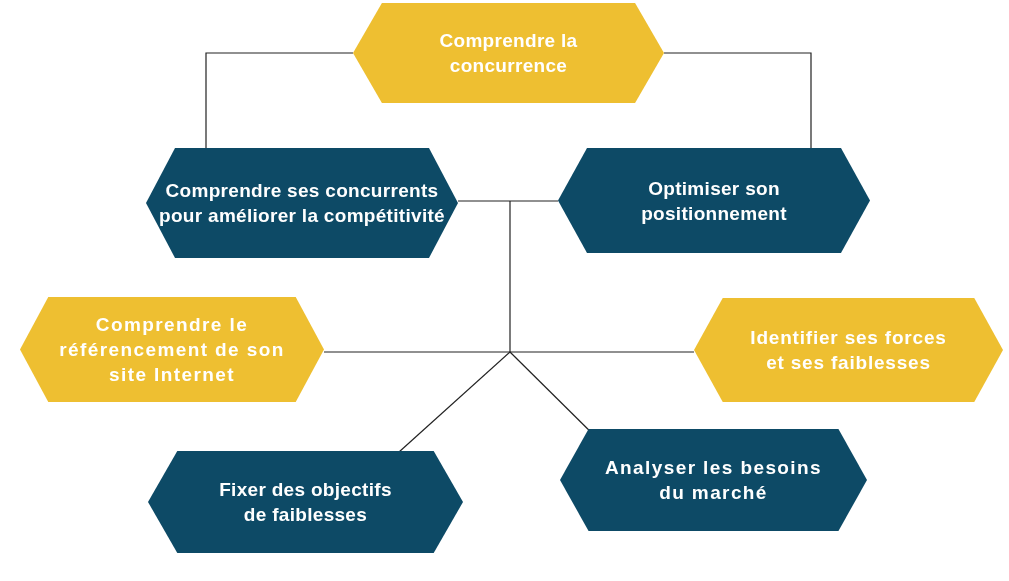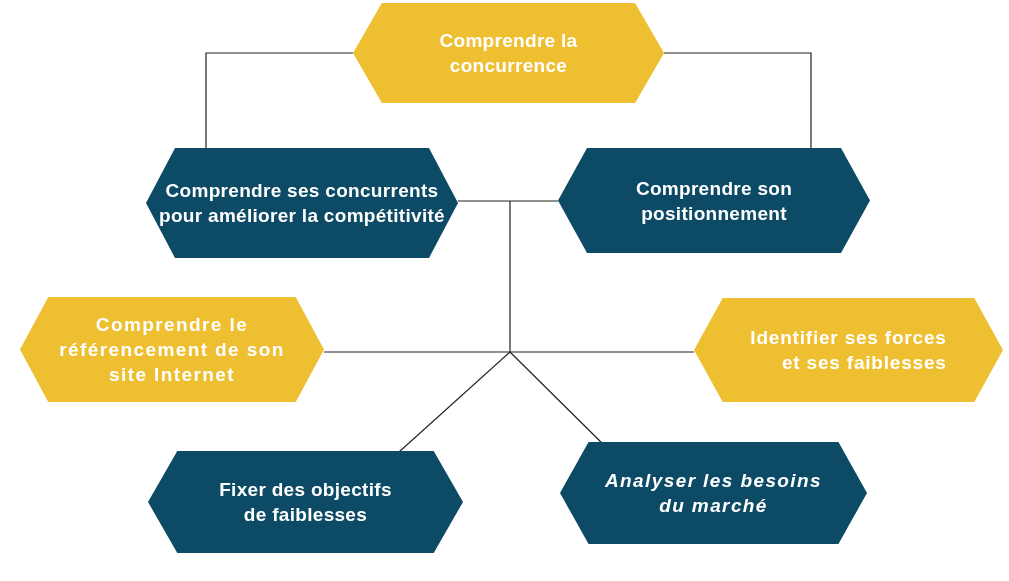--- a/index.html
+++ b/index.html
@@ -39,29 +39,29 @@
   .hex.blue   { background: var(--blue,   #0D4A66); }
   .hex-label {
     color: var(--label, #ffffff);
     font-weight: 700;
     font-size: 19px;
     line-height: 25px;
     white-space: pre-line;
     letter-spacing: 0.3px;
   }
   .sp-wide .hex-label { letter-spacing: 1.4px; }
-  .sp-mid  .hex-label { letter-spacing: 0.8px; text-align: right; }
+  .sp-mid  .hex-label { letter-spacing: 0.8px; }
 
   .hex1 { left: 353px; top: 3px;   width: 311px; height: 100px; }
   .hex2 { left: 146px; top: 148px; width: 312px; height: 110px; }
   .hex3 { left: 558px; top: 148px; width: 312px; height: 105px; }
   .hex4 { left: 20px;  top: 297px; width: 304px; height: 105px; }
   .hex5 { left: 694px; top: 298px; width: 309px; height: 104px; }
   .hex6 { left: 148px; top: 451px; width: 315px; height: 102px; }
-  .hex7 { left: 560px; top: 442px; width: 307px; height: 102px; font-style: italic; }
+  .hex7 { left: 560px; top: 429px; width: 307px; height: 102px; }
 </style>
 </head>
 <body style="background: rgb(255, 255, 255);">
 
 <div class="canvas">
 
   <svg class="connectors" viewBox="0 0 1009 581" aria-hidden="true">
     <path d="M353,53 H206 V149"></path>
     <path d="M664,53 H811 V149"></path>
     <path d="M458,201 H558"></path>
@@ -75,21 +75,21 @@
     <span class="hex-label">Comprendre la
 concurrence</span>
   </div>
 
   <div class="hex hex2 blue">
     <span class="hex-label">Comprendre ses concurrents
 pour améliorer la compétitivité</span>
   </div>
 
   <div class="hex hex3 blue">
-    <span class="hex-label">Comprendre son
+    <span class="hex-label">Optimiser son
 positionnement</span>
   </div>
 
   <div class="hex hex4 sp-wide yellow">
     <span class="hex-label">Comprendre le
 référencement de son
 site Internet</span>
   </div>
 
   <div class="hex hex5 sp-mid yellow">

